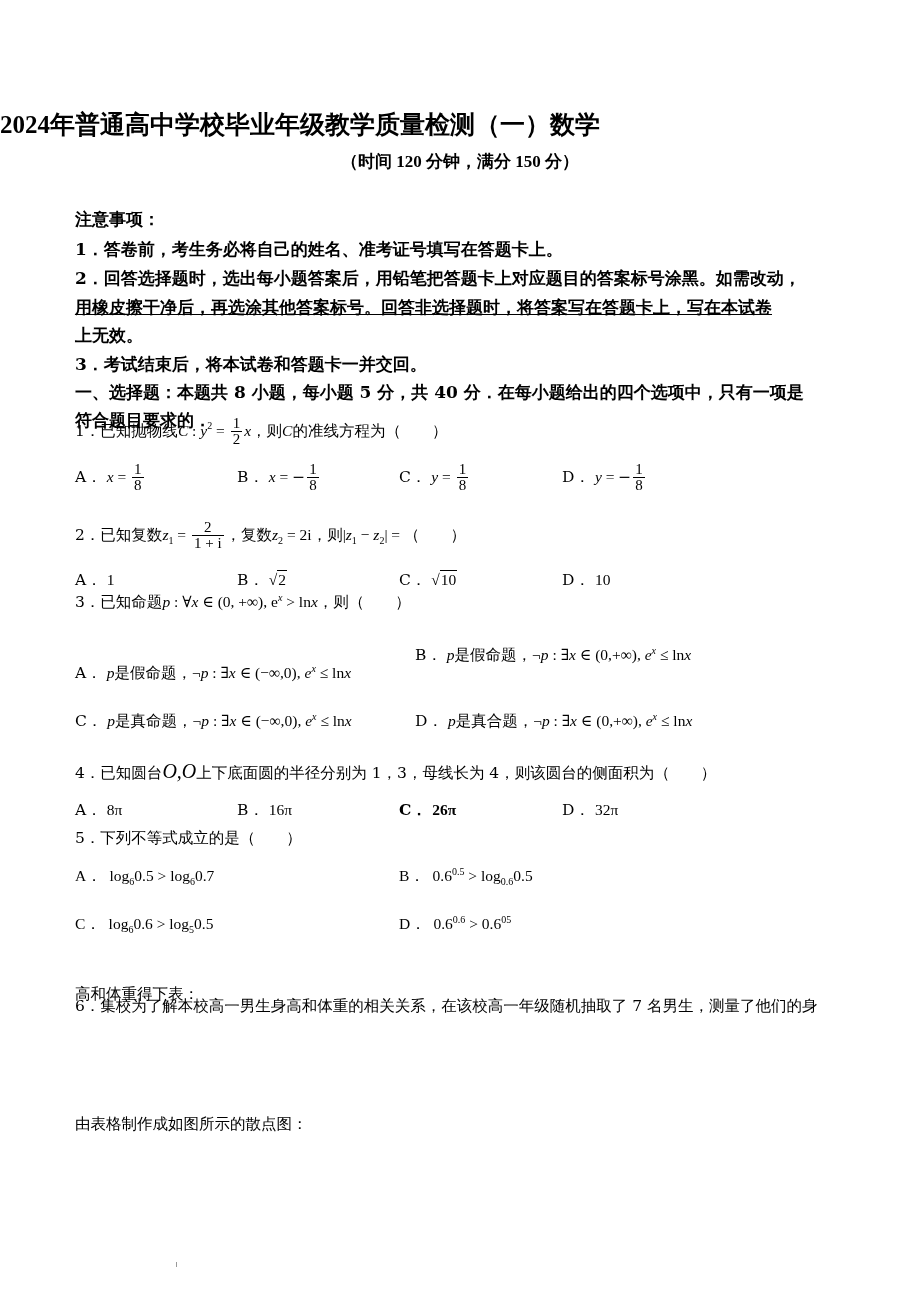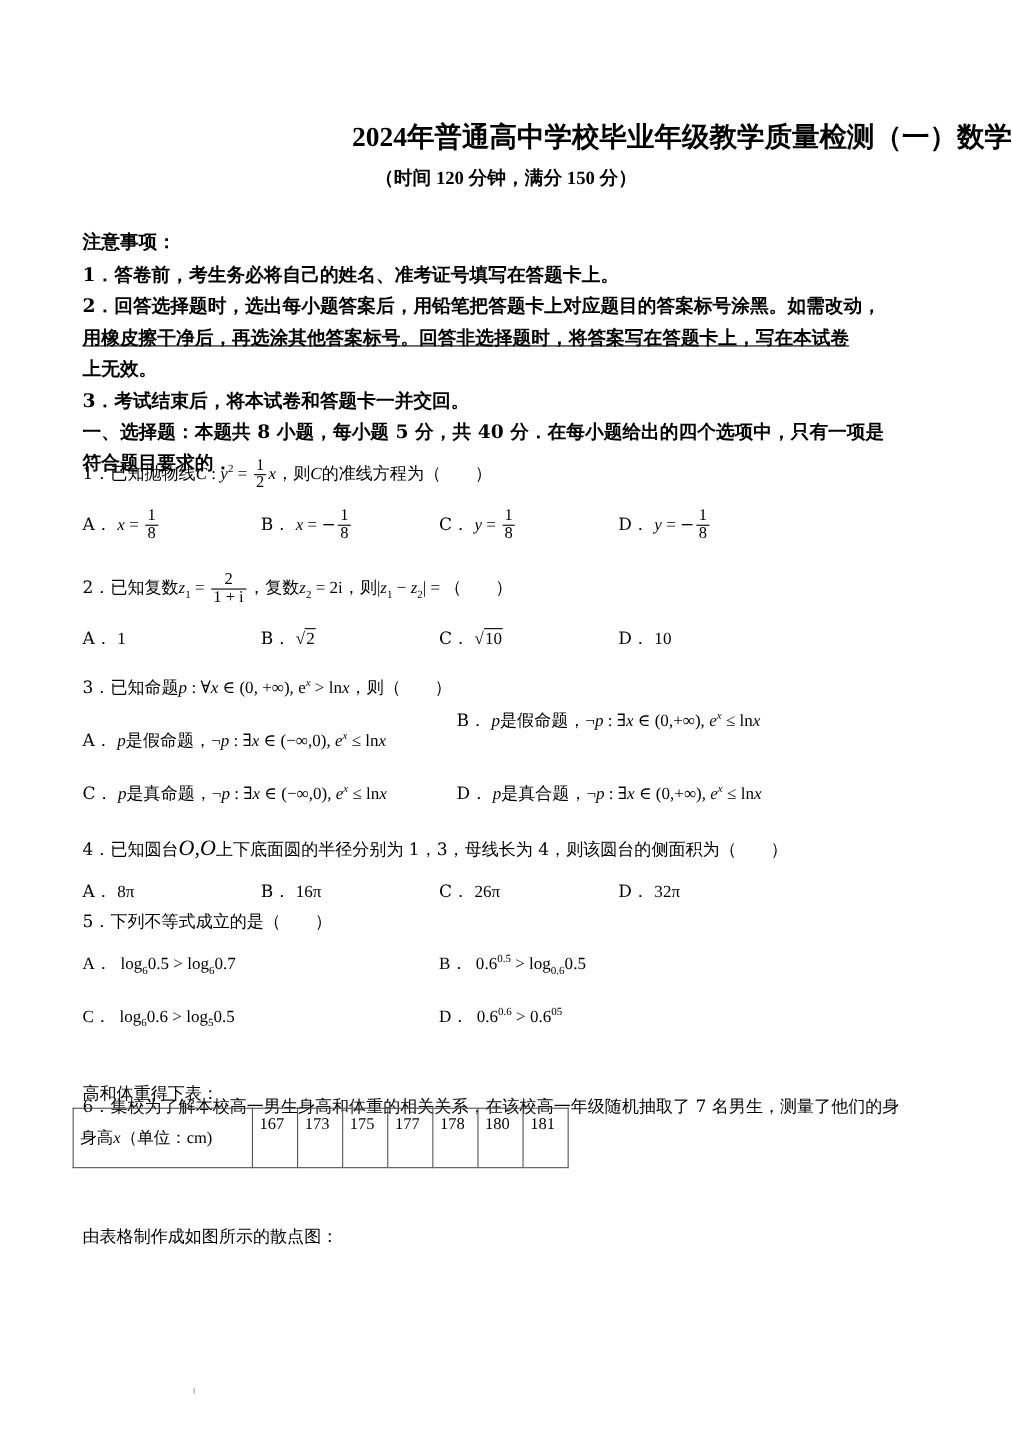--- a/index.html
+++ b/index.html
@@ -1,19 +1,19 @@
 <!DOCTYPE html>
 <html><head>
 <meta charset="utf-8">
 <style>
   html, body { margin: 0; padding: 0; background: #ffffff; }
   body { width: 920px; height: 1302px; position: relative; overflow: hidden;
          font-family: "DejaVu Serif", "Liberation Serif", serif; color: #000; }
   .abs { position: absolute; white-space: nowrap; }
-  .title { left: 0; width: 920px; top: 108px; text-align: right; font-size: 25px; font-weight: bold;
+  .title { left: 0; width: 920px; top: 108px; text-align: left; font-size: 25px; font-weight: bold;
            font-family: "Liberation Serif", "DejaVu Serif", serif; }
   .subtitle { left: 0; width: 920px; top: 150px; text-align: center; font-size: 17px; font-weight: bold;
               font-family: "Liberation Serif", "DejaVu Serif", serif; }
   .body-line { font-size: 17px; font-weight: bold; left: 75px; margin-top: 24px; }
   .q { font-size: 15.5px; left: 75px; }
   .opt { font-size: 15.5px; }
   i.v { font-style: italic; font-family: "Liberation Serif", serif; }
   .m { font-family: "Liberation Serif", "DejaVu Serif", serif; }
   .frac { display: inline-block; vertical-align: middle; text-align: center; margin: 0 2px; line-height: 1; }
   .frac .num { display: block; padding: 0 2px; border-bottom: 1px solid #000; font-size: 15px; }
@@ -67,42 +67,42 @@
 <div class="abs opt" style="left:237px; top:570px;">
   <span>B．</span>&nbsp;<span class="m">√</span><span class="m sqrt">2</span>
 </div>
 <div class="abs opt" style="left:399px; top:570px;">
   <span>C．</span>&nbsp;<span class="m">√</span><span class="m sqrt">10</span>
 </div>
 <div class="abs opt" style="left:562px; top:570px;">
   <span>D．</span>&nbsp;<span class="m">10</span>
 </div>
 
-<div class="abs q" style="top:615px;">
+<div class="abs q" style="top:592px;">
   <span>3．已知命题</span><i class="v">p</i><span class="m"> : ∀</span><i class="v">x</i><span class="m"> ∈ (0, +∞), e</span><sup class="m"><i>x</i></sup><span class="m"> &gt; ln</span><i class="v">x</i><span>，则（　　）</span>
 </div>
 <div class="abs opt" style="left:75px; top:663px;">
   <span>A．</span>&nbsp;<i class="v">p</i><span>是假命题，</span><span class="m">¬</span><i class="v">p</i><span class="m"> : ∃</span><i class="v">x</i><span class="m"> ∈ </span><span class="m">(−∞,0)</span><span class="m">, </span><i class="v">e</i><sup class="m"><i>x</i></sup><span class="m"> ≤ ln</span><i class="v">x</i>
 </div>
 <div class="abs opt" style="left:415px; top:645px;">
   <span>B．</span>&nbsp;<i class="v">p</i><span>是假命题，</span><span class="m">¬</span><i class="v">p</i><span class="m"> : ∃</span><i class="v">x</i><span class="m"> ∈ </span><span class="m">(0,+∞)</span><span class="m">, </span><i class="v">e</i><sup class="m"><i>x</i></sup><span class="m"> ≤ ln</span><i class="v">x</i>
 </div>
 <div class="abs opt" style="left:75px; top:711px;">
   <span>C．</span>&nbsp;<i class="v">p</i><span>是真命题，</span><span class="m">¬</span><i class="v">p</i><span class="m"> : ∃</span><i class="v">x</i><span class="m"> ∈ </span><span class="m">(−∞,0)</span><span class="m">, </span><i class="v">e</i><sup class="m"><i>x</i></sup><span class="m"> ≤ ln</span><i class="v">x</i>
 </div>
 <div class="abs opt" style="left:415px; top:711px;">
   <span>D．</span>&nbsp;<i class="v">p</i><span>是真合题，</span><span class="m">¬</span><i class="v">p</i><span class="m"> : ∃</span><i class="v">x</i><span class="m"> ∈ </span><span class="m">(0,+∞)</span><span class="m">, </span><i class="v">e</i><sup class="m"><i>x</i></sup><span class="m"> ≤ ln</span><i class="v">x</i>
 </div>
 
 <div class="abs q" style="top:760px;">
   <span>4．已知圆台</span><i class="v" style="font-size:20px;margin-top:12px;">O,O</i><span>上下底面圆的半径分别为 1，3，母线长为 4，则该圆台的侧面积为（　　）</span>
 </div>
 <div class="abs opt" style="left:75px; top:800px;"><span>A．</span>&nbsp;<span class="m">8π</span></div>
 <div class="abs opt" style="left:237px; top:800px;"><span>B．</span>&nbsp;<span class="m">16π</span></div>
-<div class="abs opt" style="left:399px; top:800px;"><span>C．</span>&nbsp;<span class="m">26π</span></div>
+<div class="abs opt" style="left:399px; top:800px;font-weight:bold;"><span>C．</span>&nbsp;<span class="m">26π</span></div>
 <div class="abs opt" style="left:562px; top:800px;"><span>D．</span>&nbsp;<span class="m">32π</span></div>
 
 <div class="abs q" style="top:828px;">5．下列不等式成立的是（　　）</div>
 <div class="abs opt m" style="left:75px; top:866px;">
   <span>A．</span>&nbsp; log<sub>6</sub>0.5 &gt; log<sub>6</sub>0.7
 </div>
 <div class="abs opt m" style="left:399px; top:866px;">
   <span>B．</span>&nbsp; 0.6<sup>0.5</sup> &gt; log<sub>0.6</sub>0.5
 </div>
 <div class="abs opt m" style="left:75px; top:914px;">
@@ -110,28 +110,18 @@
 </div>
 <div class="abs opt m" style="left:399px; top:914px;">
   <span>D．</span>&nbsp; 0.6<sup>0.6</sup> &gt; 0.6<sup>05</sup>
 </div>
 
 <div class="abs q" style="top:956px;margin-top:40px;">6．集校为了解本校高一男生身高和体重的相关关系，在该校高一年级随机抽取了 7 名男生，测量了他们的身</div>
 <div class="abs q" style="top:984px;">高和体重得下表：</div>
 
 <table class="data">
   <tbody>
-      <tr>
-    <td class="head"><span>身高</span><i class="v">x</i><span>（单位：cm)</span></td>
-    <td class="val">167</td>
-    <td class="val">173</td>
-    <td class="val">175</td>
-    <td class="val">177</td>
-    <td class="val">178</td>
-    <td class="val">180</td>
-    <td class="val">181</td>
-  </tr>
 </tbody>
   </table>
 
 <div class="abs q" style="top:1114px;">由表格制作成如图所示的散点图：</div>
 
 <div class="abs mark"></div>
 
 </body></html>

